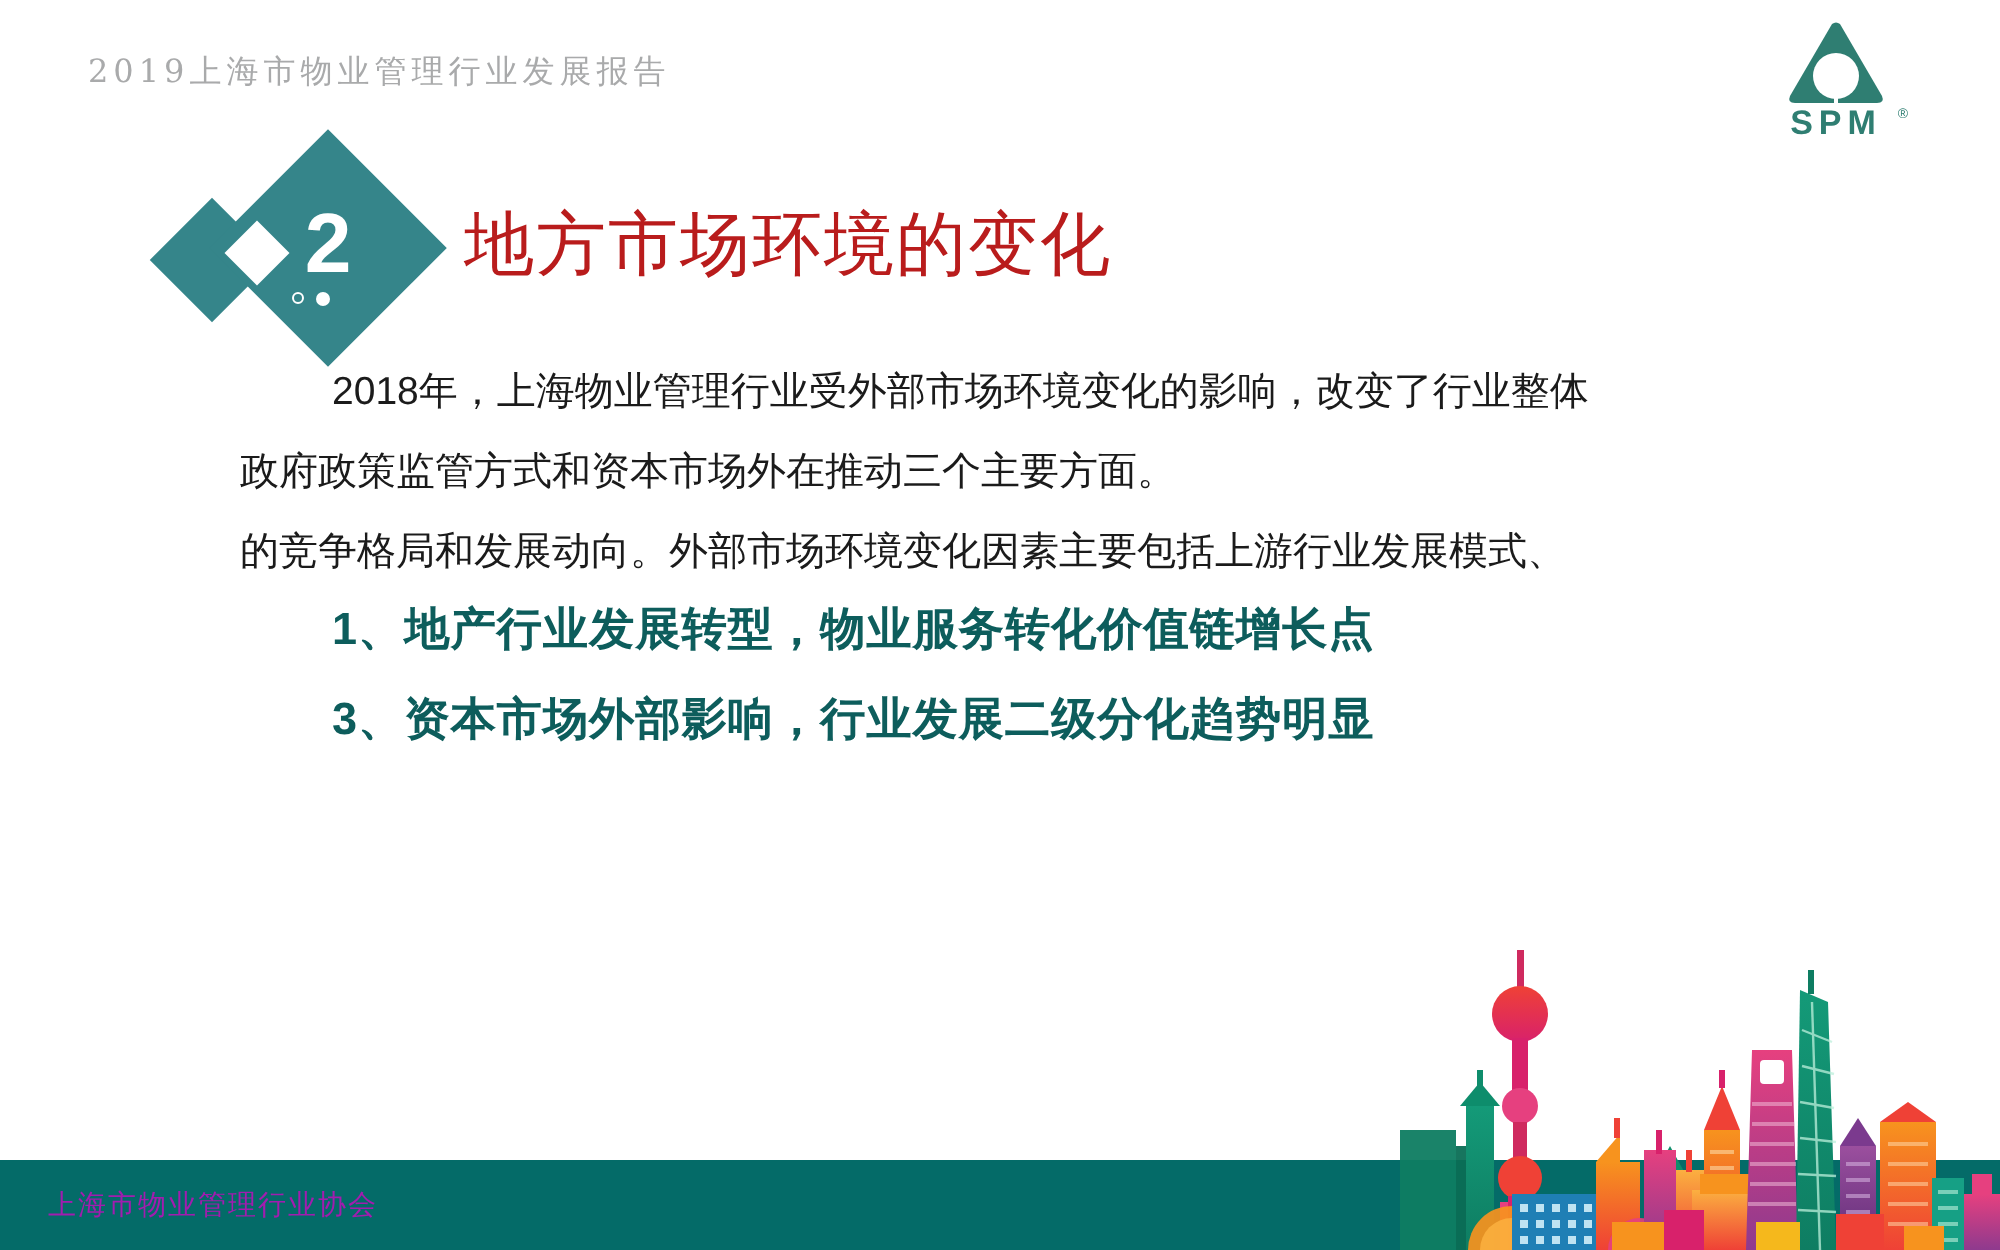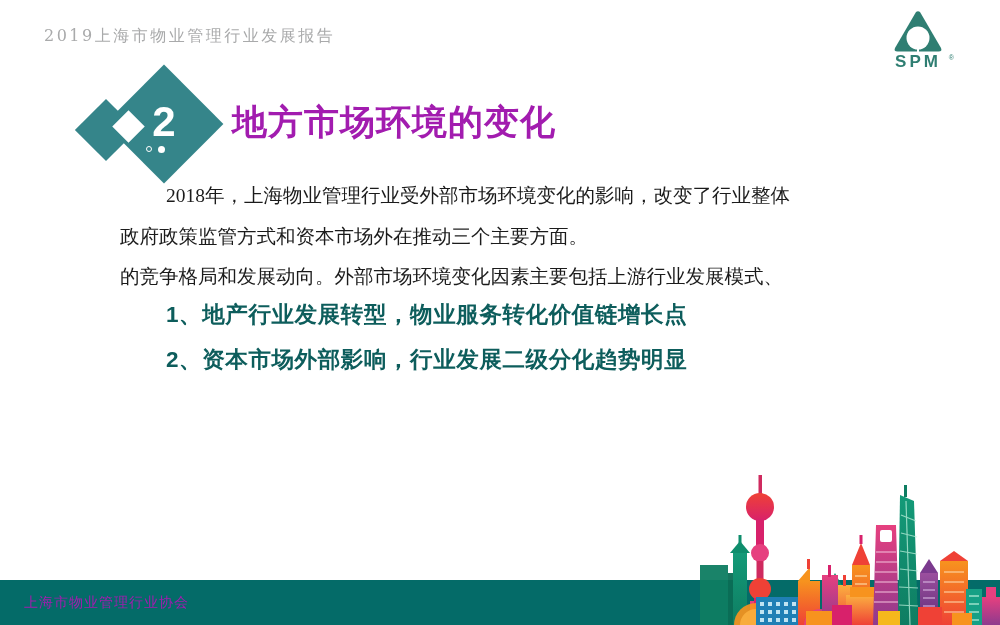--- a/index.html
+++ b/index.html
@@ -105,37 +105,37 @@
   }
   .dot-solid {
     width: 7px; height: 7px;
     border-radius: 50%;
     background: #ffffff;
   }
   .section-title {
     position: absolute;
     left: 232px; top: 17px;
     font-size: 35px;
-    font-weight: bold;
-    color: #a21caf;
+    font-weight: normal;
+    color: #b91c1c;
     letter-spacing: 1px;
     white-space: nowrap;
   }
 
   
   .body-para {
     position: absolute;
     left: 120px; top: 176px;
     width: 772px;
     font-size: 19.5px;
     line-height: 40px;
     color: #1b1b1b;
     text-align: justify;
   }
-  .body-para .indent { padding-left: 46px; font-family: Liberation Serif, serif; }
+  .body-para .indent { padding-left: 46px; }
   .body-line { white-space: nowrap; }
 
   
   .points {
     position: absolute;
     left: 166px; top: 292px;
     width: 760px;
   }
   .point-row {
     font-size: 22.5px;
@@ -206,21 +206,21 @@
 </div>
 
 <div class="body-para">
   <div class="body-line indent">2018年，上海物业管理行业受外部市场环境变化的影响，改变了行业整体</div>
   <div class="body-line">政府政策监管方式和资本市场外在推动三个主要方面。</div>
   <div class="body-line">的竞争格局和发展动向。外部市场环境变化因素主要包括上游行业发展模式、</div>
 </div>
 
 <div class="points">
   <div class="point-row">1、地产行业发展转型，物业服务转化价值链增长点</div>
-  <div class="point-row">2、资本市场外部影响，行业发展二级分化趋势明显</div>
+  <div class="point-row">3、资本市场外部影响，行业发展二级分化趋势明显</div>
 </div>
 
 <div class="footer-bar"></div>
 <div class="footer-text">上海市物业管理行业协会</div>
 
 <div class="skyline">
   <svg width="300" height="170" viewBox="0 0 300 170" xmlns="http://www.w3.org/2000/svg">
     <defs>
       <linearGradient id="gTeal" x1="0" y1="0" x2="0" y2="1">
         <stop offset="0%" stop-color="#149a78"></stop>

